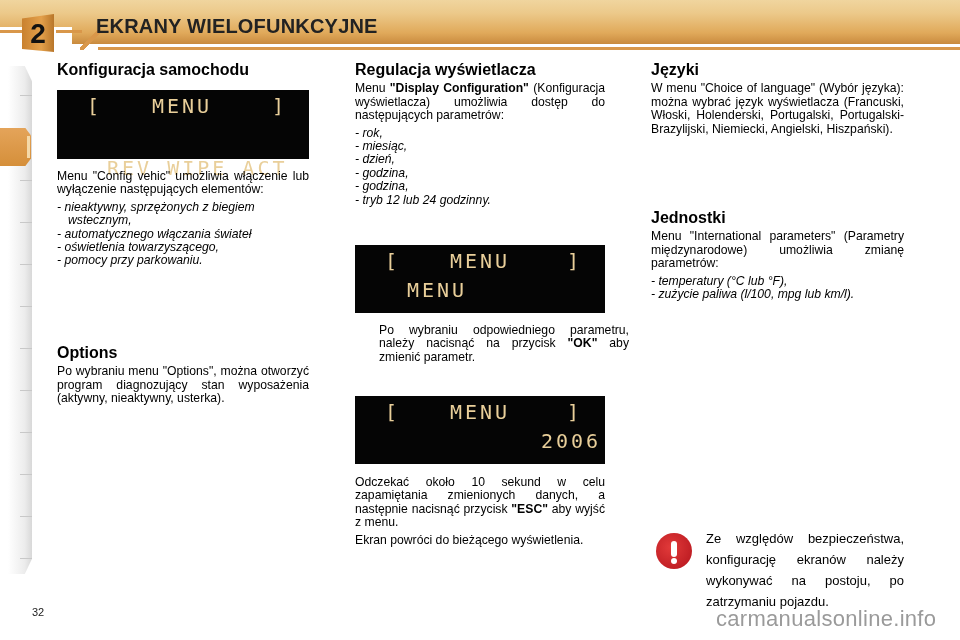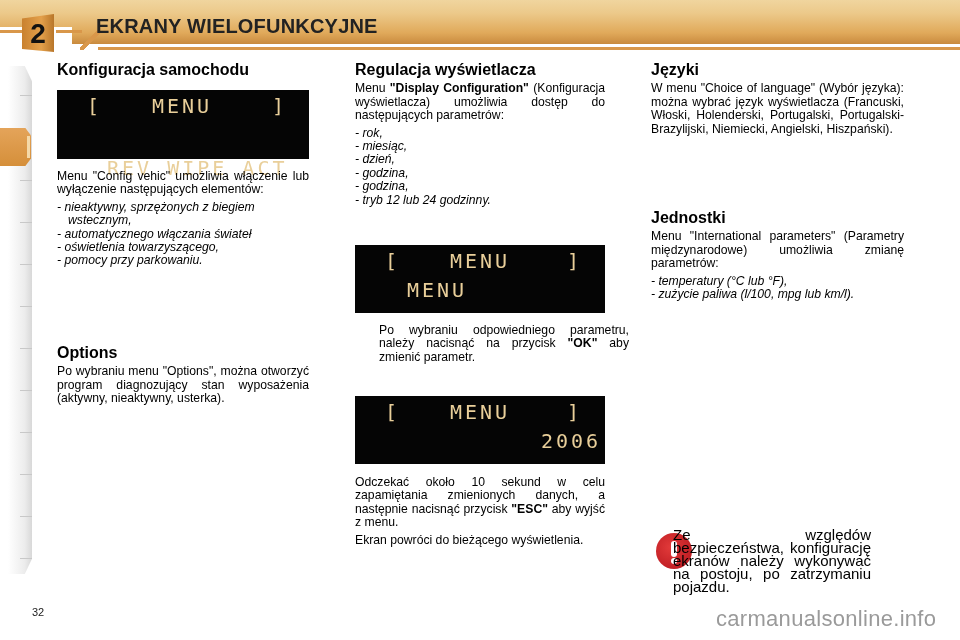--- a/index.html
+++ b/index.html
@@ -83,22 +83,22 @@
   .lcd .row { position:absolute; font-size:20px; letter-spacing:3px; }
   
   .warn-icon {
     position:absolute; left:656px; top:533px; width:36px; height:36px; border-radius:50%;
     background:radial-gradient(circle at 40% 40%, #e23a3a, #b3141c);
     display:flex; align-items:center; justify-content:center;
   }
   .warn-bar { width:6px; height:16px; background:#fff; border-radius:3px; margin-top:-4px; }
   .warn-dot { position:absolute; width:6px; height:6px; background:#fff; border-radius:50%; top:25px; left:15px; }
   .warn-text {
-    position:absolute; left:673px; top:528px; width:198px;
-    font-size:15px; line-height:13px; text-align:justify;
+    position:absolute; left:706px; top:528px; width:198px;
+    font-size:13px; line-height:21px; text-align:justify;
   }
   .page-number { position:absolute; left:32px; top:606px; font-size:11px; color:#222; }
   .watermark { position:absolute; left:716px; top:606px; font-size:22px; color:#9a9a9a; letter-spacing:0.3px; }
 </style>
 </head>
 <body>
 
 <div class="header"></div>
 <div class="header-cut"></div>
 <div class="header-line-top"></div>

